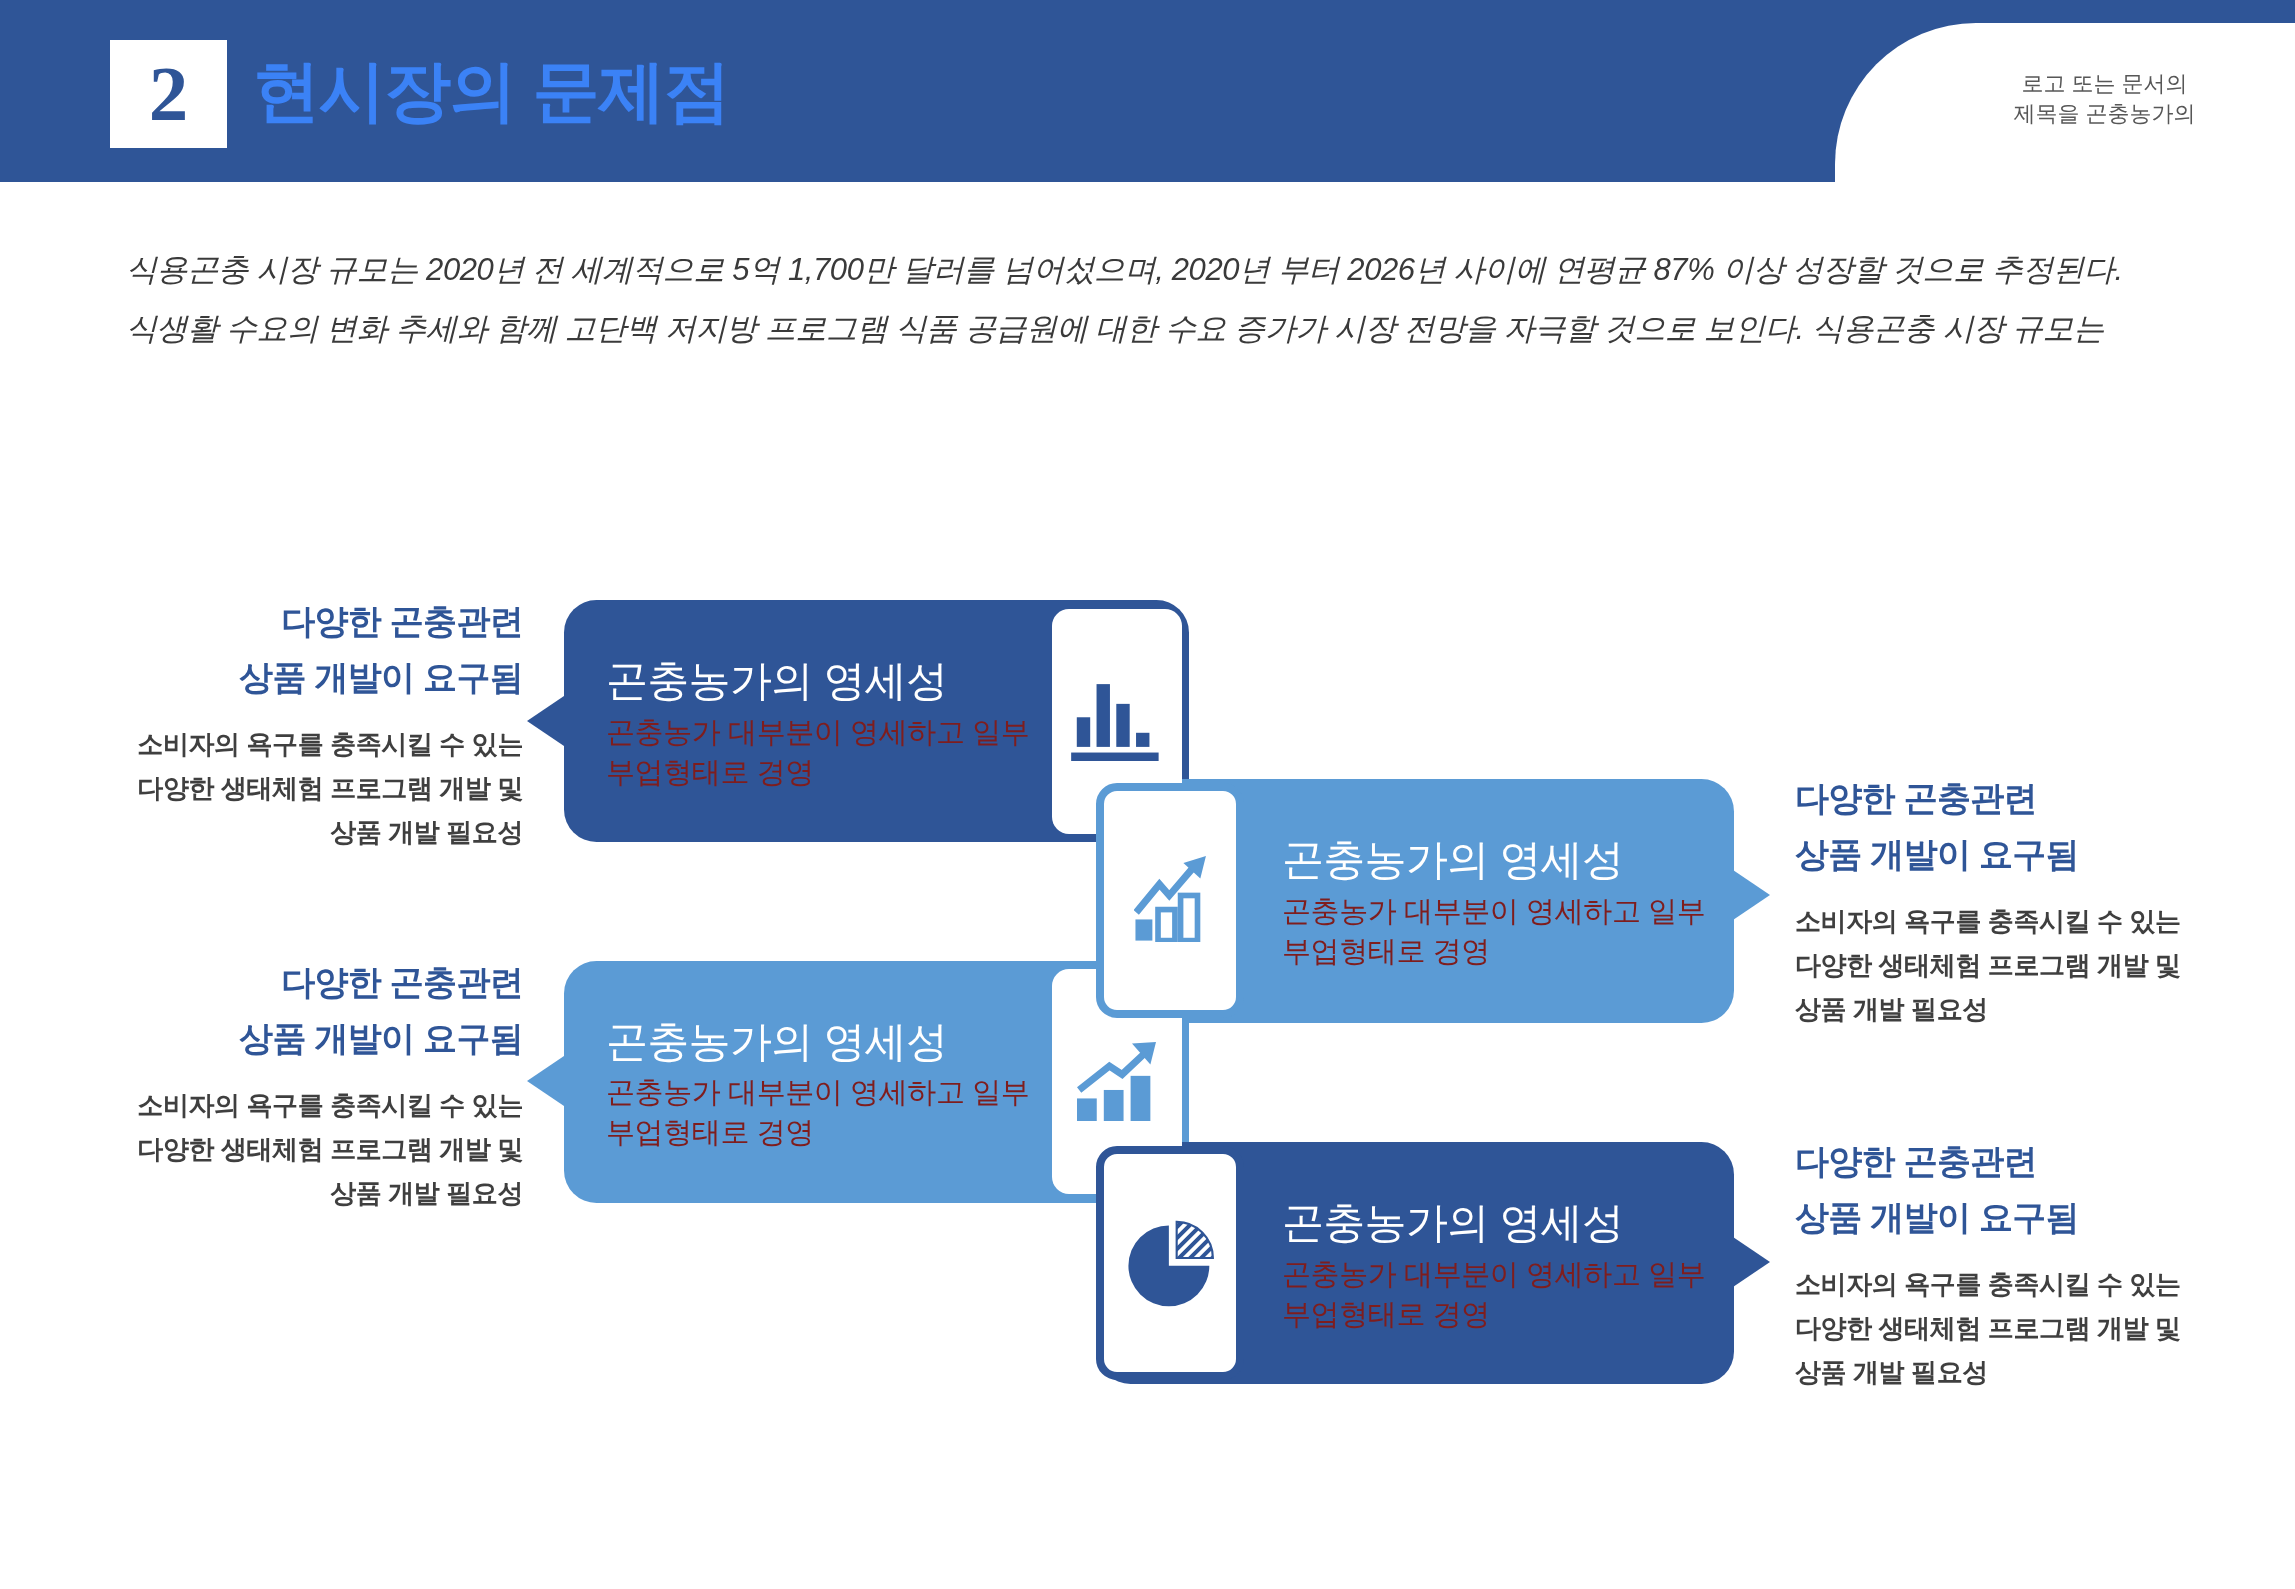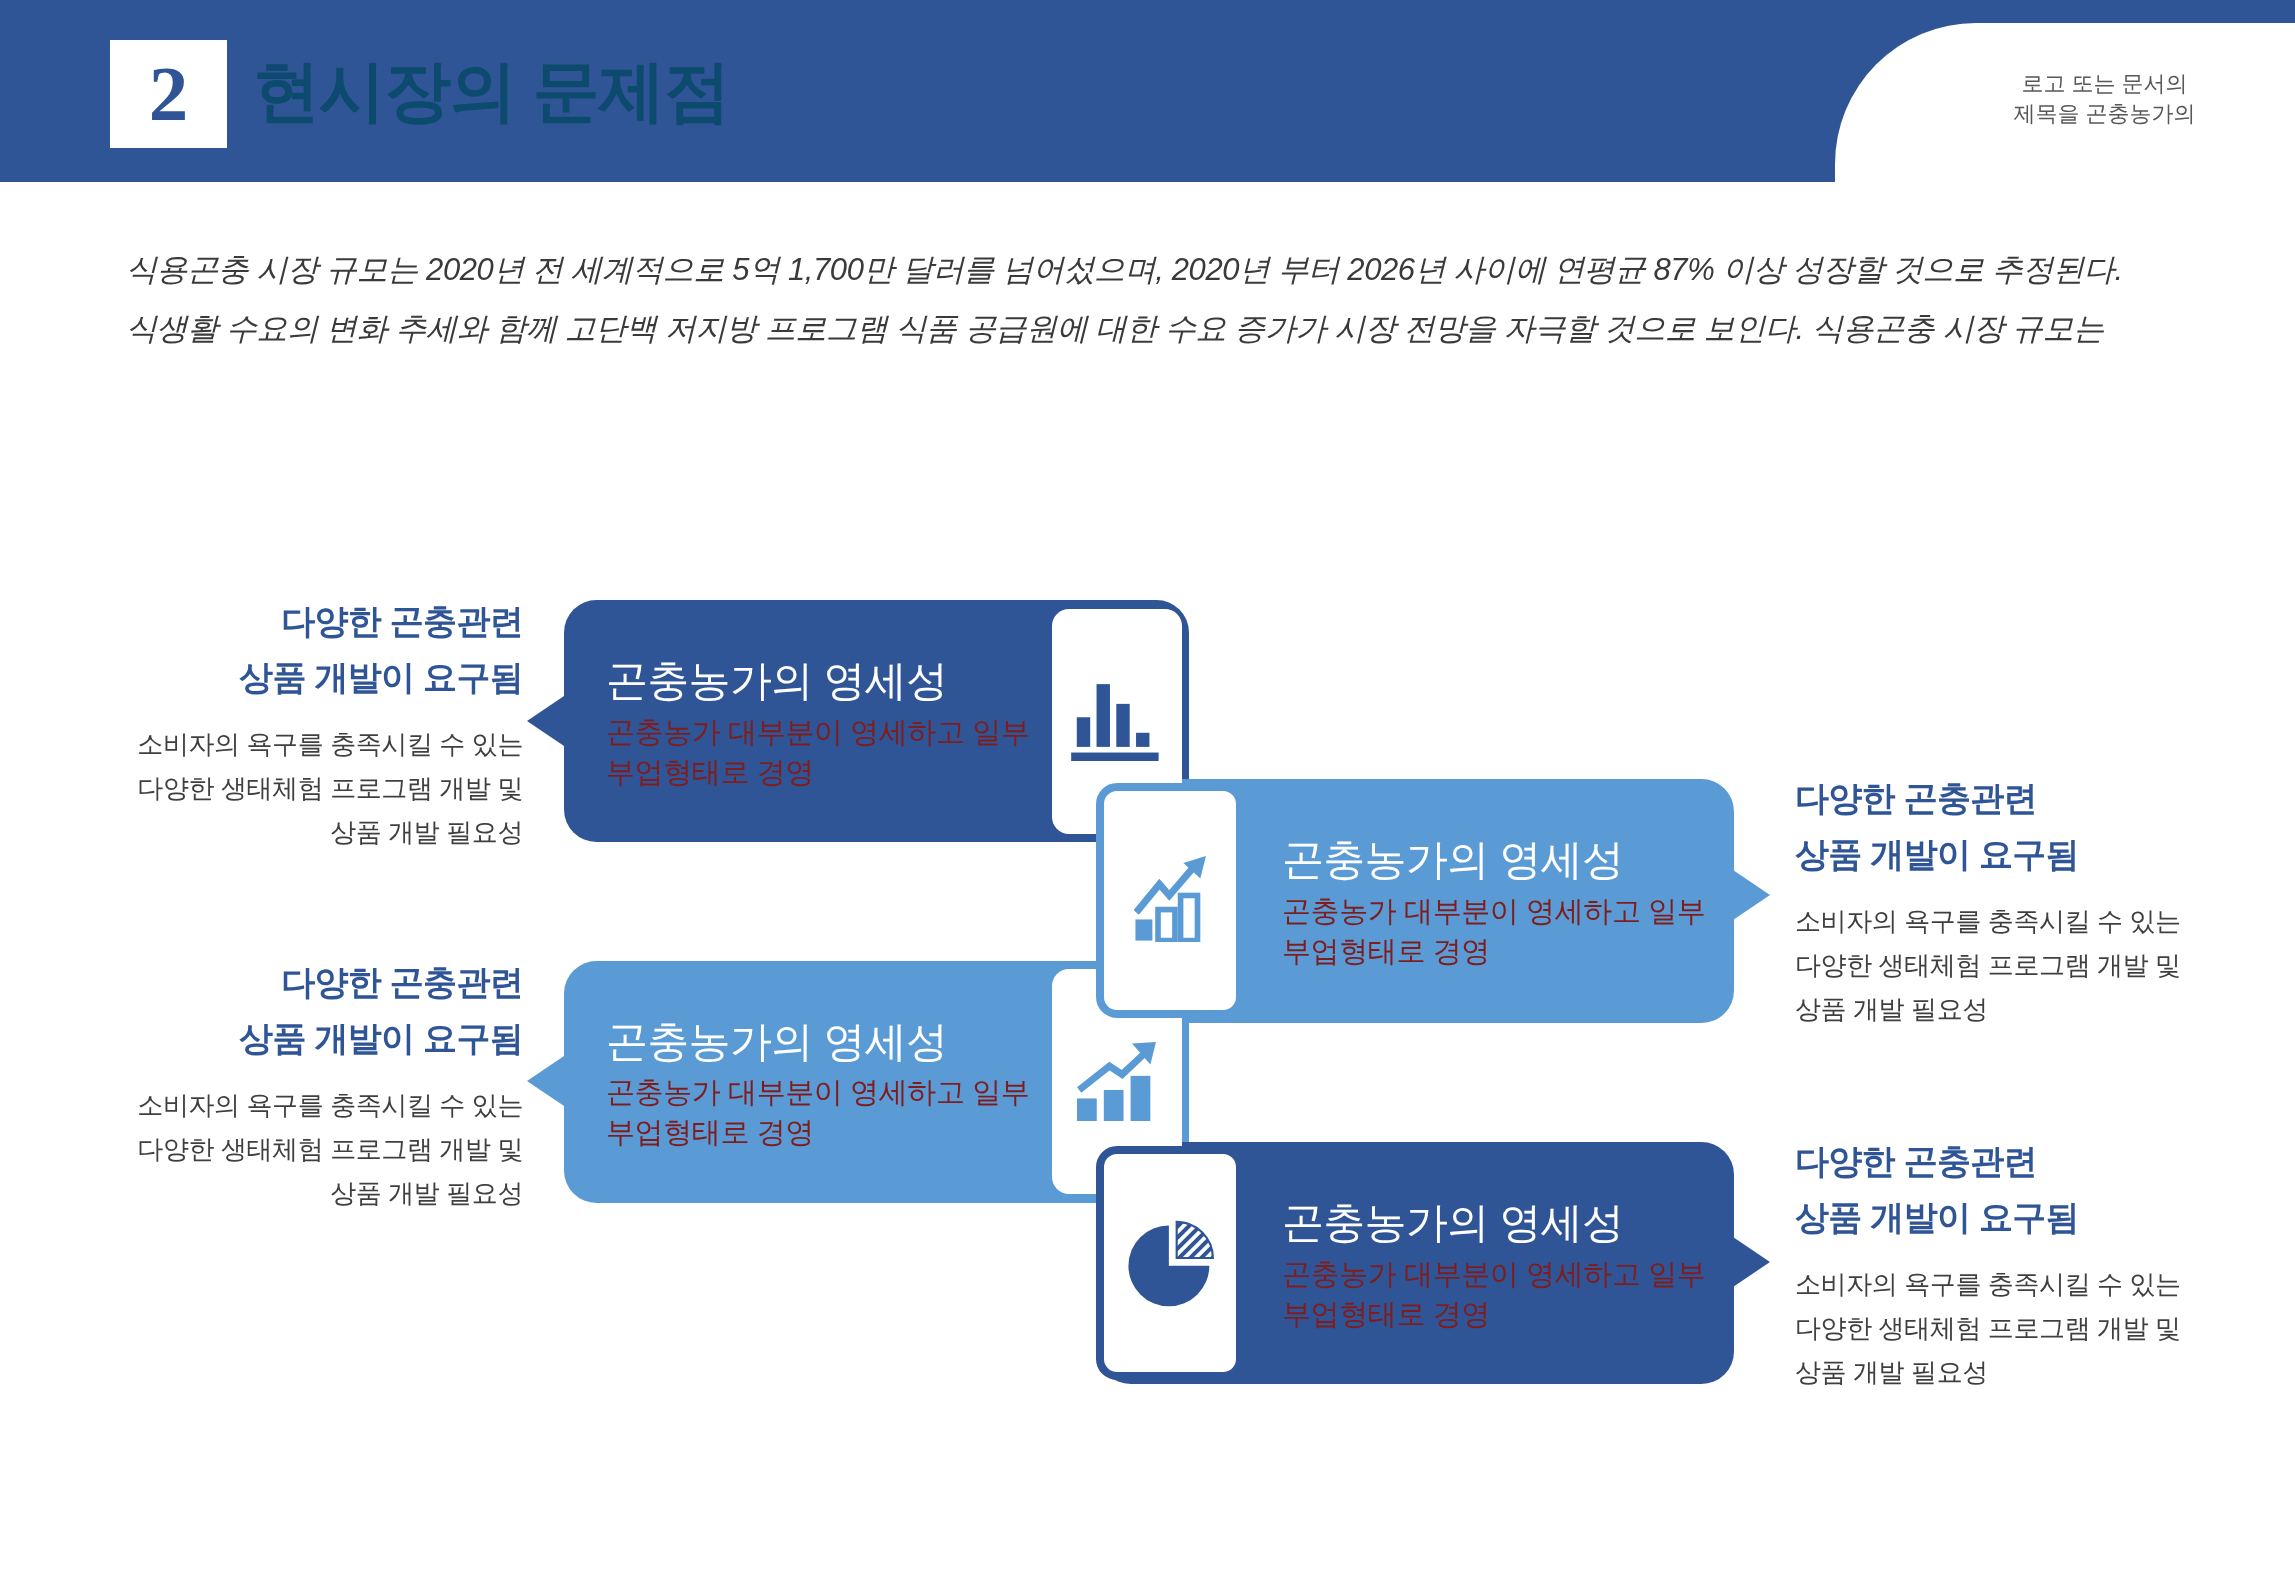--- a/index.html
+++ b/index.html
@@ -8,21 +8,21 @@
     overflow:hidden;font-family:"Liberation Sans", sans-serif;
   }
   .abs{position:absolute;}
   .pre{white-space:pre-line;}
 
   
   .header-bar{left:0;top:0;width:2295px;height:182px;background:#2F5597;}
   .header-blob{left:1835px;top:23px;width:461px;height:297px;background:#ffffff;border-top-left-radius:141px;}
   .num-box{left:110px;top:40px;width:117px;height:108px;background:#ffffff;display:flex;align-items:center;justify-content:center;}
   .num-box span{font-family:"Liberation Serif", serif;font-weight:700;font-size:79px;color:#2F5597;}
-  .header-title{left:253px;top:47px;font-size:67px;font-weight:700;color:#0c4a6e;letter-spacing:-1.4px;line-height:88px;}
+  .header-title{left:253px;top:47px;font-size:67px;font-weight:700;color:#3b82f6;letter-spacing:-1.4px;line-height:88px;}
   .logo-note{left:1935px;top:69px;width:339px;text-align:center;font-size:22px;line-height:30px;color:#575757;}
 
   
   .intro{left:126px;top:240px;width:2105px;font-size:31px;line-height:59px;color:#3a3a3a;letter-spacing:-0.4px;font-style:italic;}
 
   
   .card{border-radius:32.5px;}
   .card.dark{background:#2F5597;}
   .card.light{background:#5B9BD5;}
   .card-title{font-size:42px;font-weight:400;color:#ffffff;letter-spacing:-0.7px;}
@@ -37,21 +37,21 @@
 
   
   .tail{width:0;height:0;border-top:25.4px solid transparent;border-bottom:25.4px solid transparent;}
   .tail.tl.dark{border-right:37px solid #2F5597;}
   .tail.tl.light{border-right:37px solid #5B9BD5;}
   .tail.tr.dark{border-left:37px solid #2F5597;}
   .tail.tr.light{border-left:37px solid #5B9BD5;}
 
   
   .note-title{font-size:34px;line-height:56px;font-weight:700;color:#2F5597;letter-spacing:-0.7px;}
-  .note-body{font-size:26px;line-height:44px;color:#3f3f3f;letter-spacing:-0.4px;}
+  .note-body{font-size:26px;line-height:44px;color:#3f3f3f;letter-spacing:-0.4px;font-weight:bold;}
   .note.left{text-align:right;}
   .note.right{text-align:left;}
 </style>
 </head>
 <body>
 
 <div class="slide">
 
   <div class="abs header-bar"></div>
   <div class="abs header-blob"></div>

